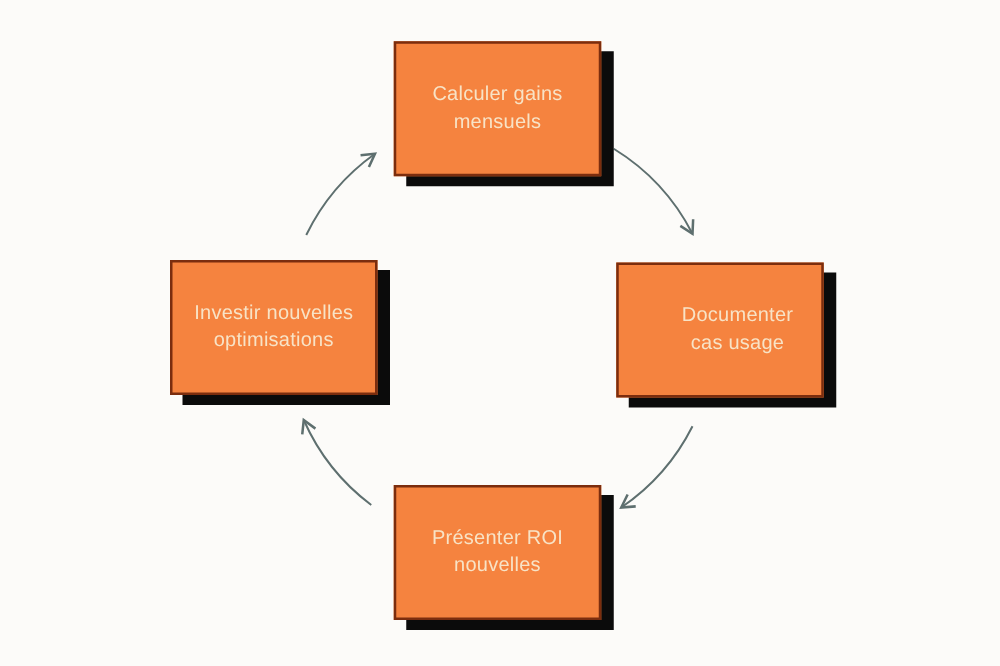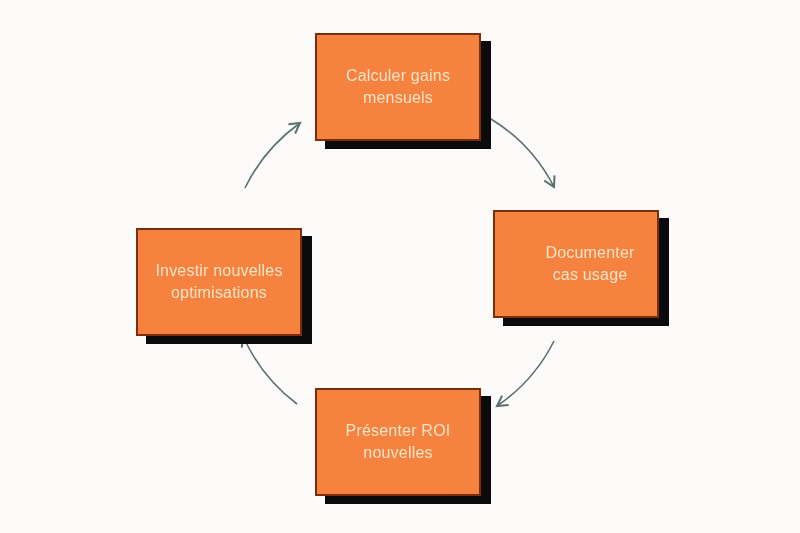--- a/index.html
+++ b/index.html
@@ -44,21 +44,21 @@
     text-align: center;
     padding: 10px 13px;
     color: var(--node-text, #F8E3C6);
     font-size: 16px;
     line-height: 1.4;
     letter-spacing: 0.2px;
   }
   .node-top    { left: 315px; top: 33px;  }
   .node-right  { left: 493px; top: 210px; padding-left: 41px; }
   .node-bottom { left: 315px; top: 388px; }
-  .node-left   { left: 136px; top: 228px; }
+  .node-left   { left: 136px; top: 208px; }
 </style>
 </head>
 <body>
 
 <div class="canvas">
 
   <svg class="arrow-layer" viewBox="0 0 800 533">
     <defs>
       <marker id="arrowhead" viewBox="0 0 10 10" refX="8" refY="5" markerWidth="9" markerHeight="9" orient="auto">
         <path d="M1,1 L8,5 L1,9" fill="none" style="stroke: var(--arrow-color, #5E6F6F)" stroke-width="1.4"></path>

